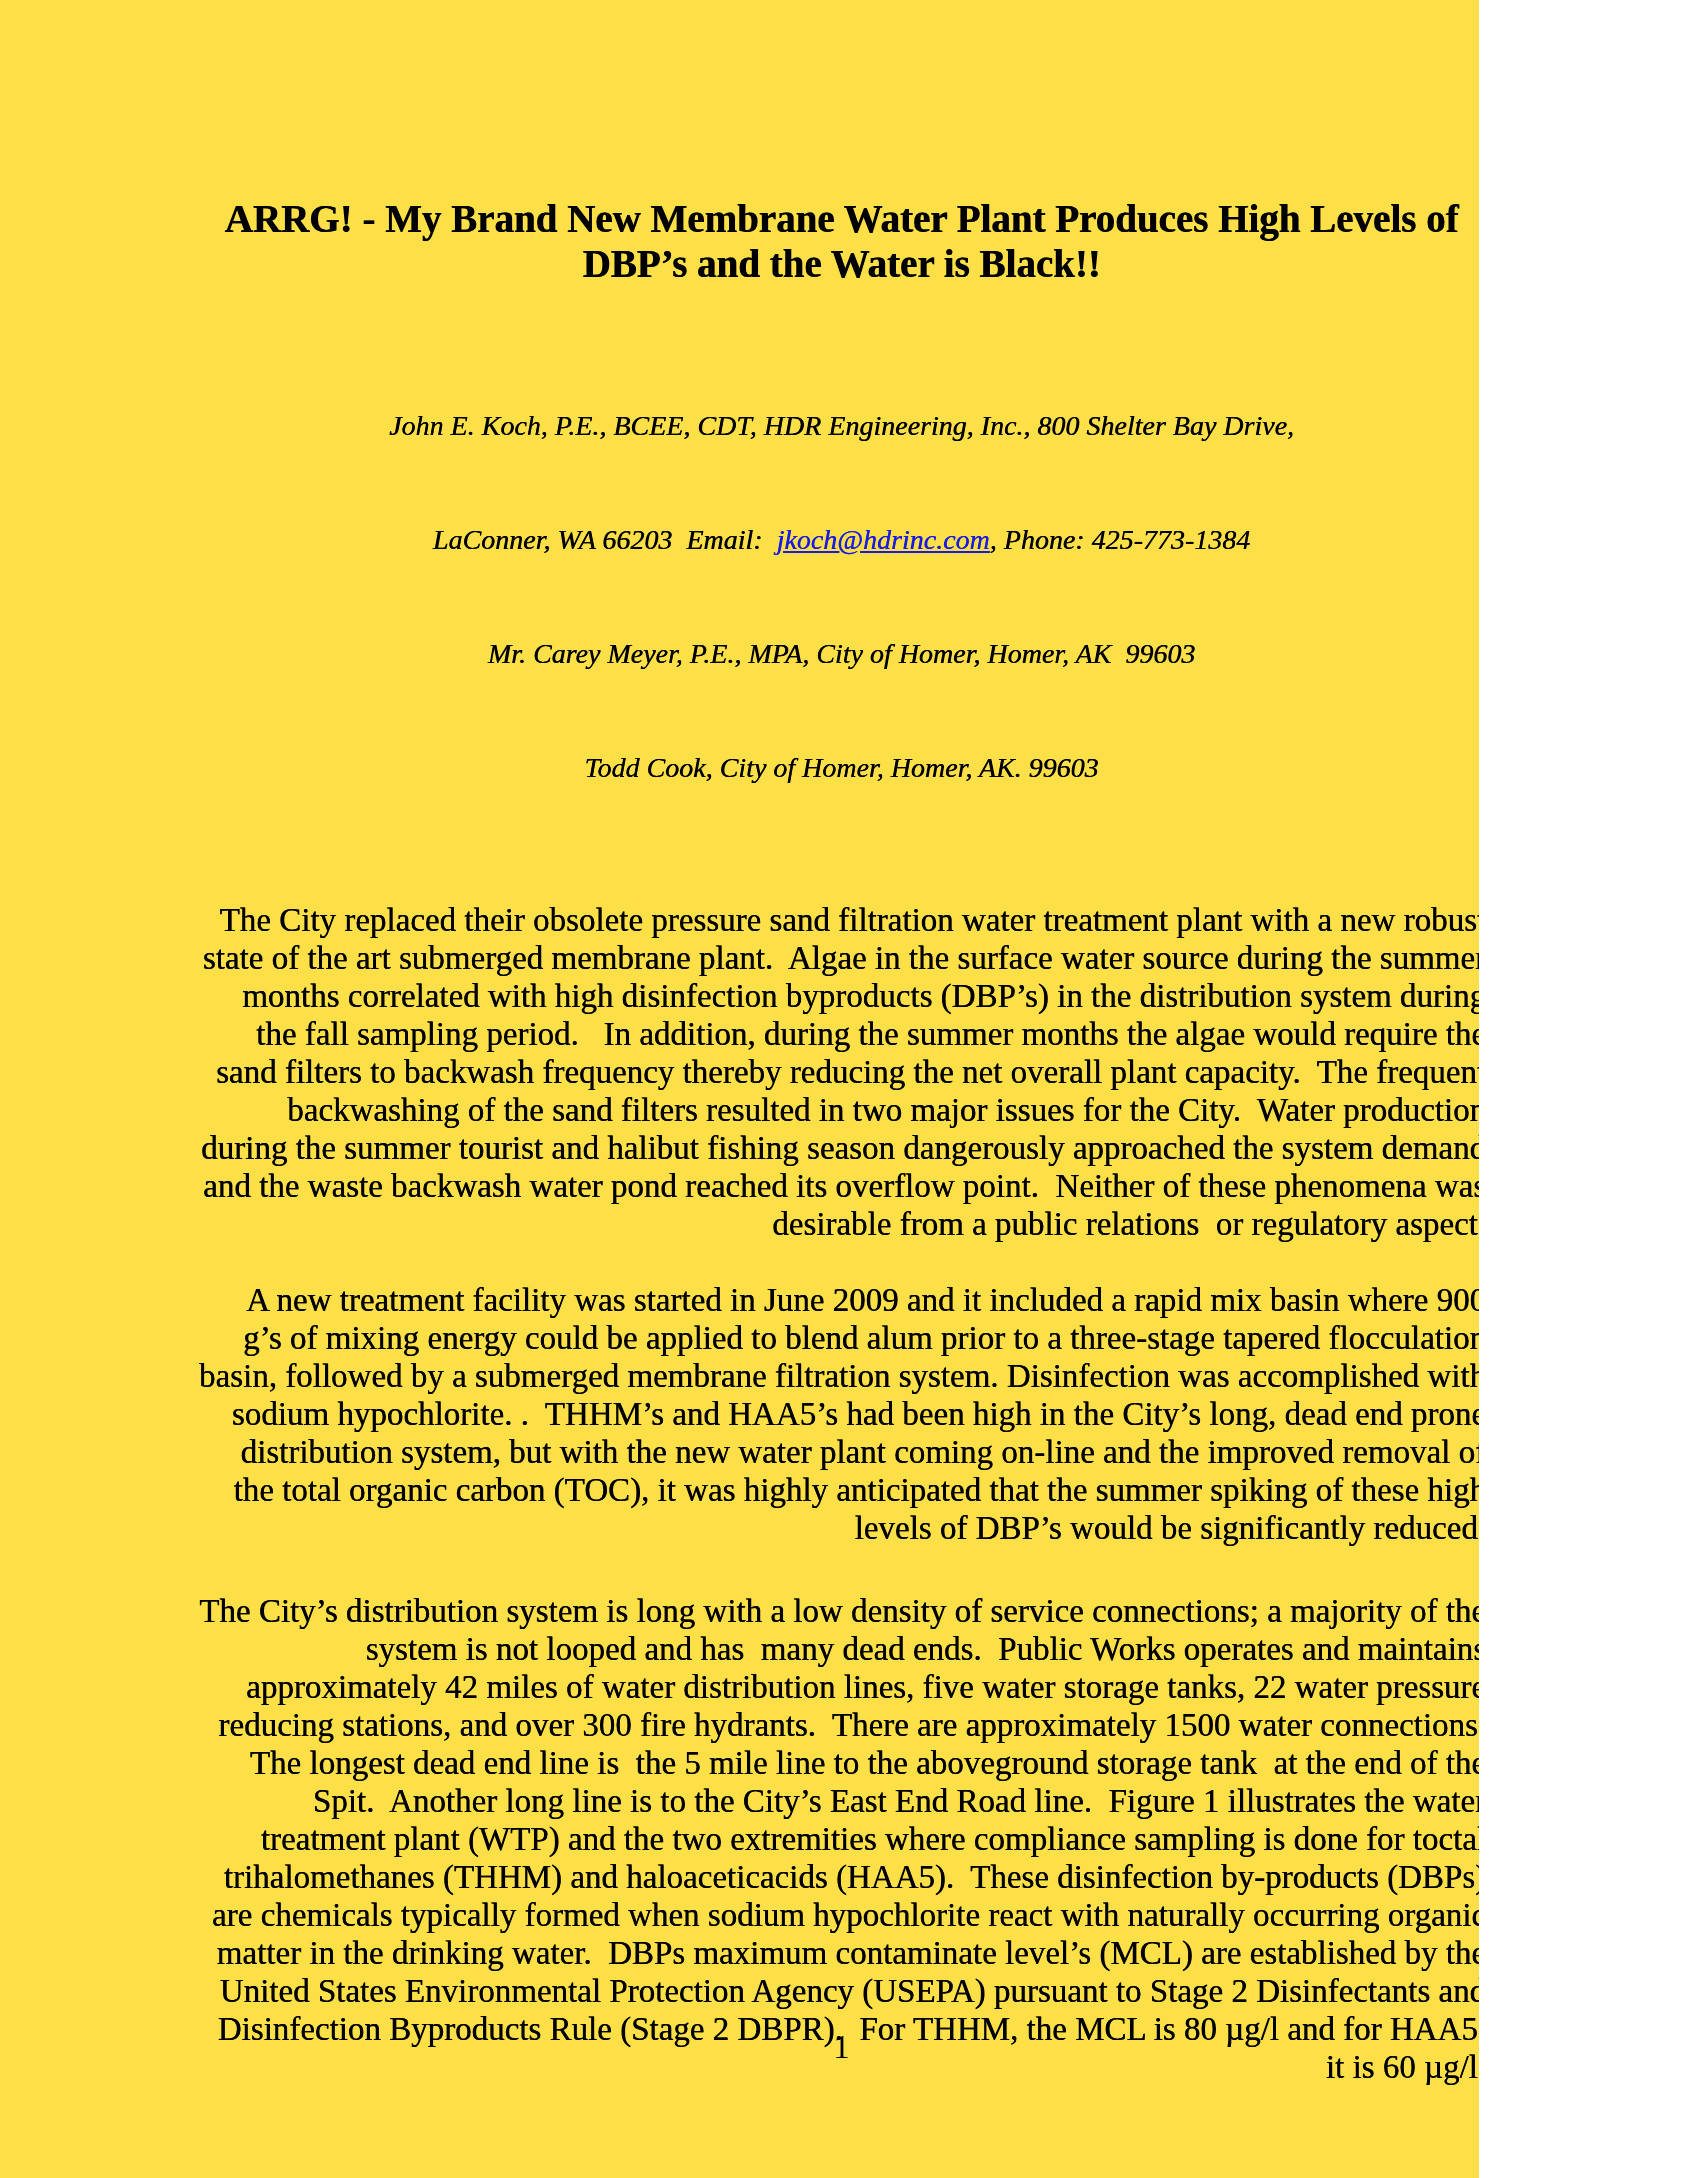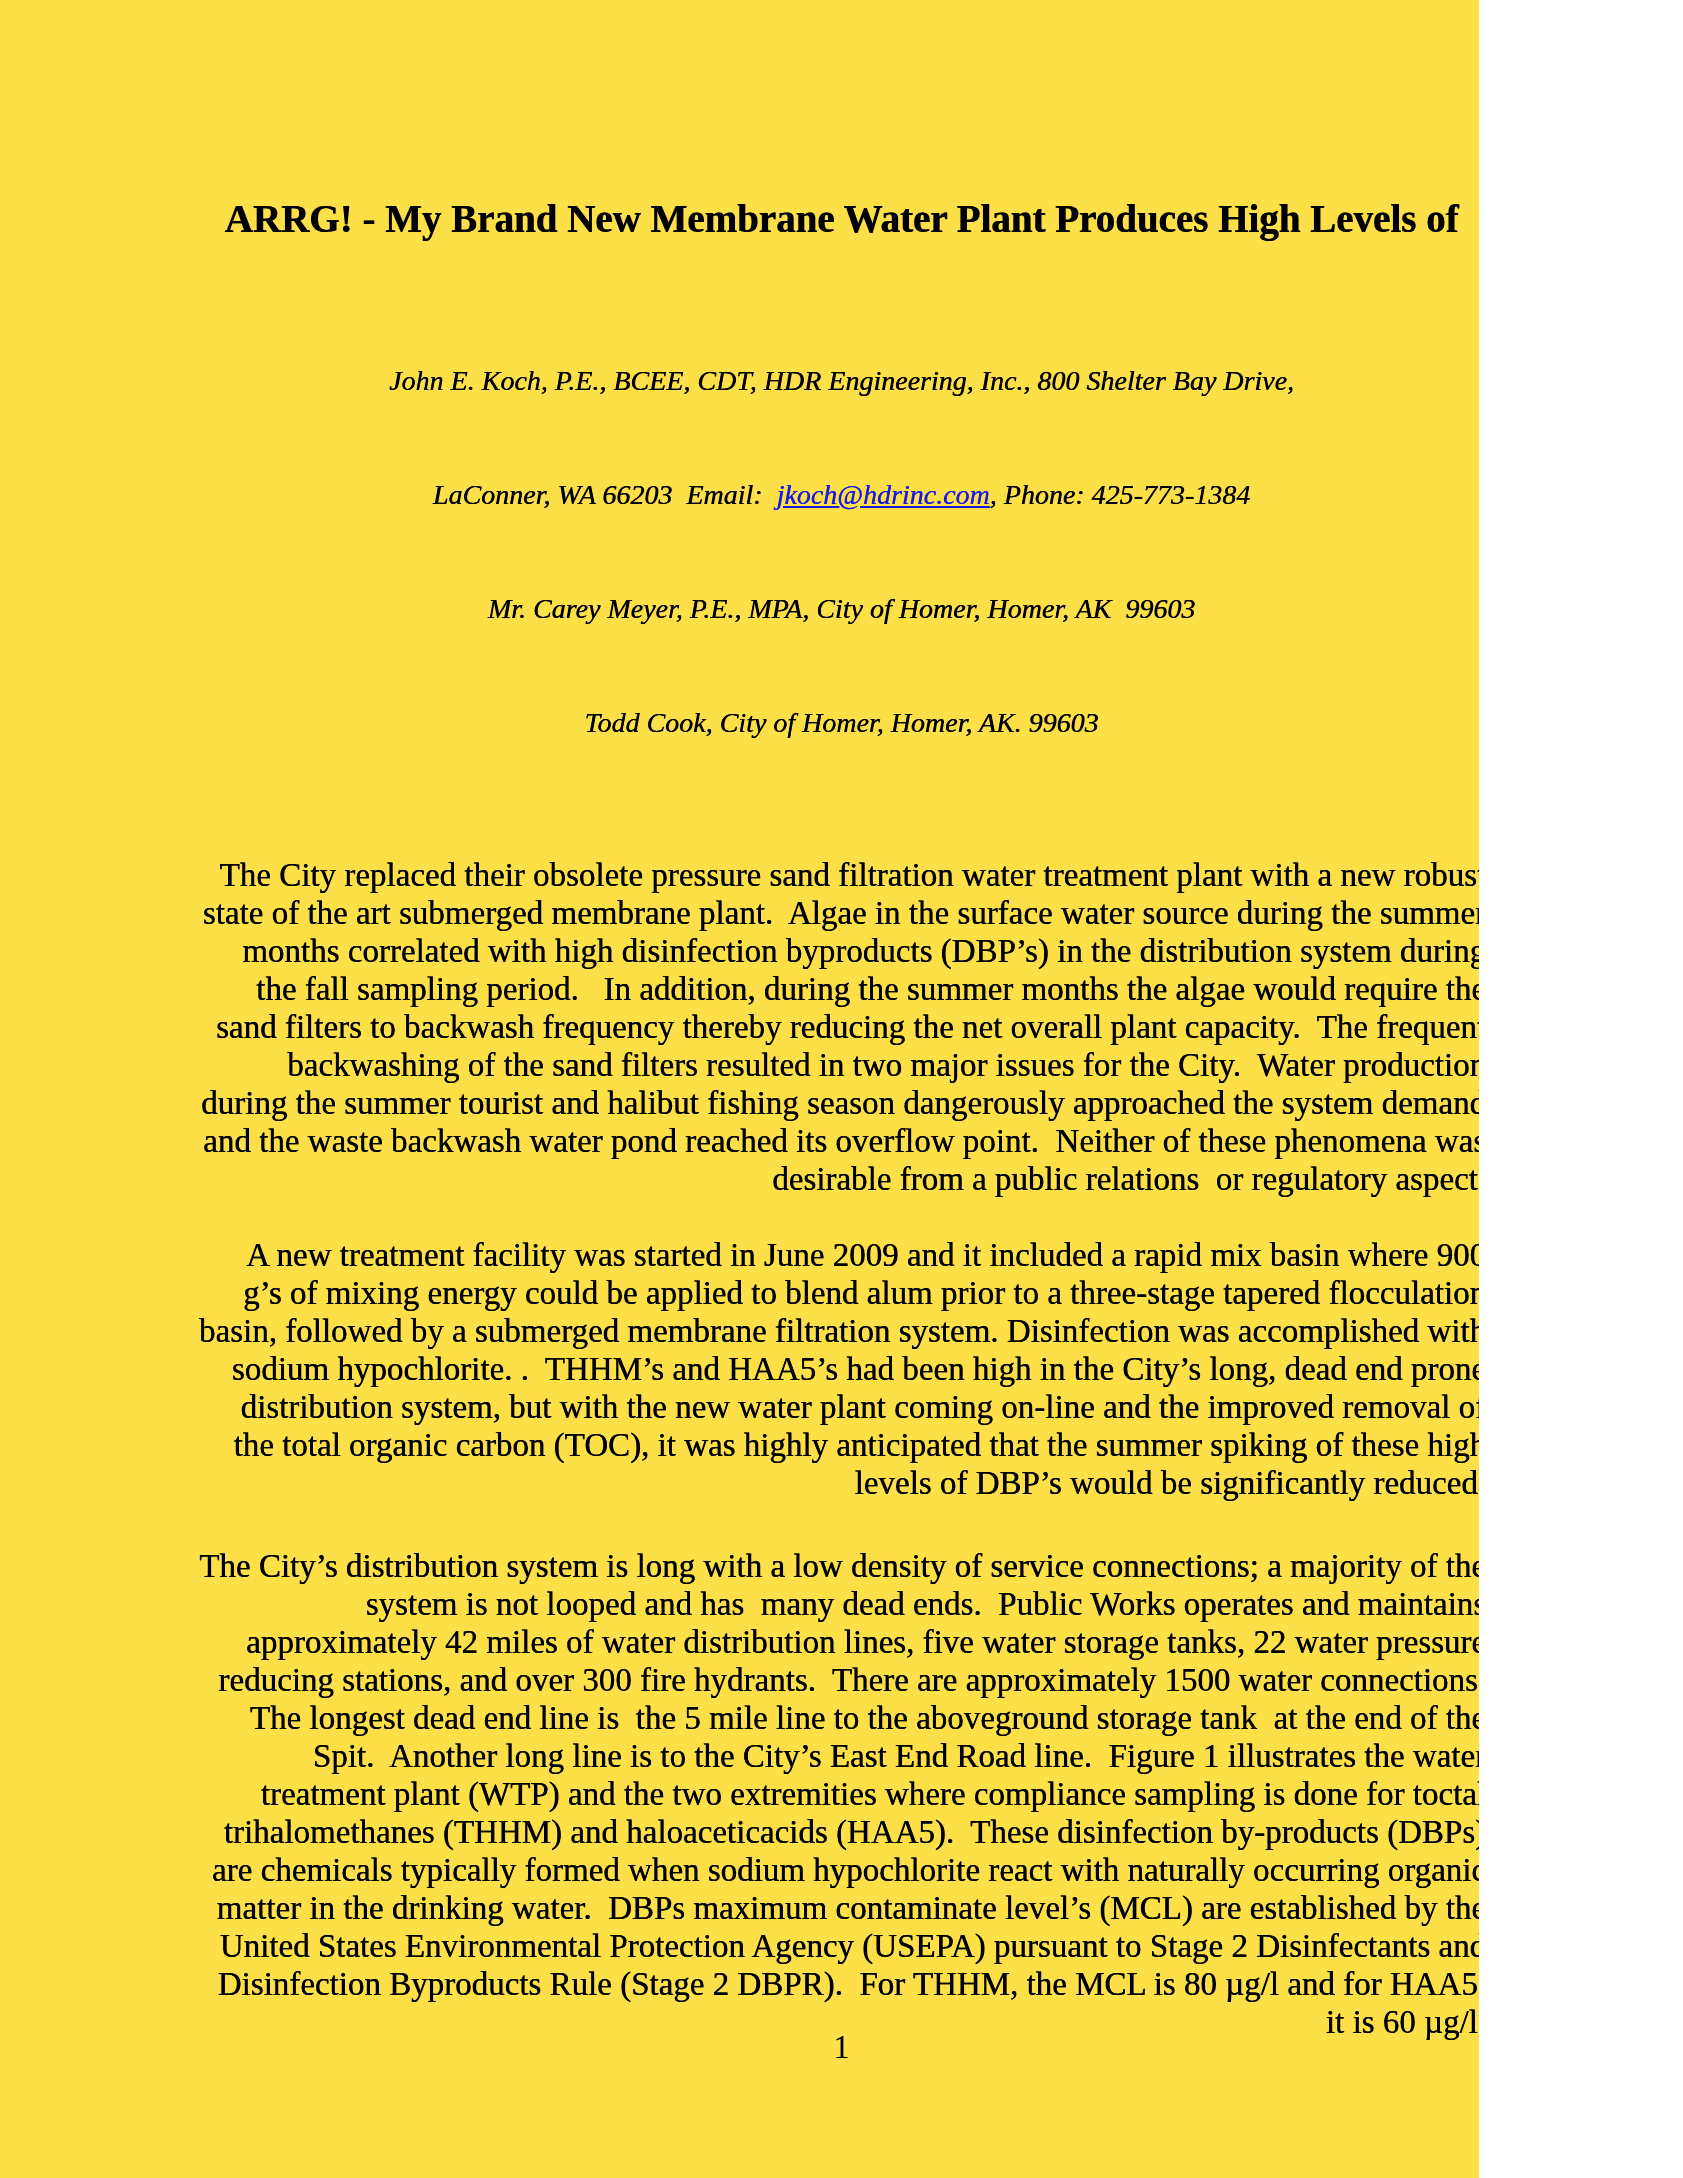--- a/index.html
+++ b/index.html
@@ -78,20 +78,21 @@
   }
 </style>
 </head>
 <body>
 
 <div class="page">
   <div class="content">
 
     <h1 class="title">
         <span class="title-line">ARRG! - My Brand New Membrane Water Plant Produces High Levels of</span>
+        <span class="title-line">DBP’s and the Water is Black!!</span>
       </h1>
 
     <div class="authors">
       <div>John E. Koch, P.E., BCEE, CDT, HDR Engineering, Inc., 800 Shelter Bay Drive,</div>
       <div><span>LaConner, WA 66203  Email:  </span><a class="email-link" href="#">jkoch@hdrinc.com</a><span>, Phone: 425-773-1384</span></div>
       <div>Mr. Carey Meyer, P.E., MPA, City of Homer, Homer, AK  99603</div>
       <div>Todd Cook, City of Homer, Homer, AK. 99603</div>
     </div>
 
 

